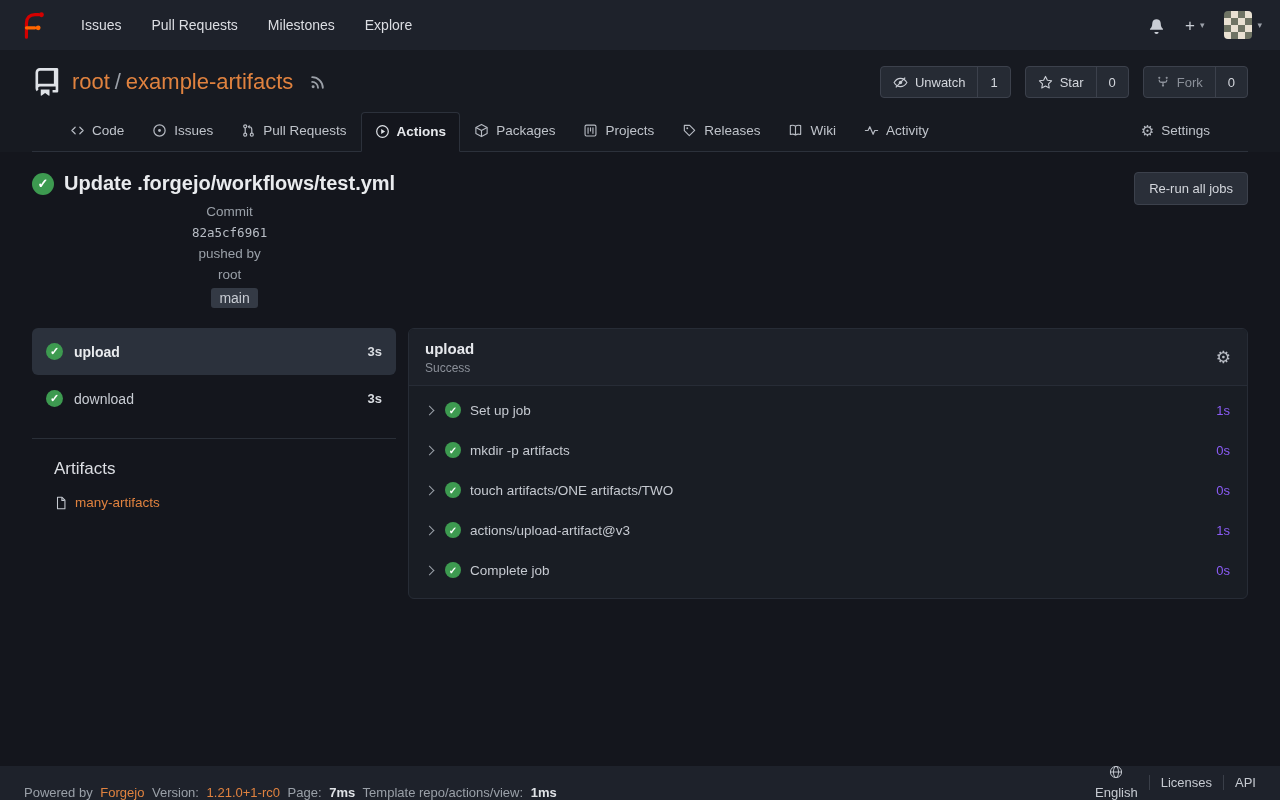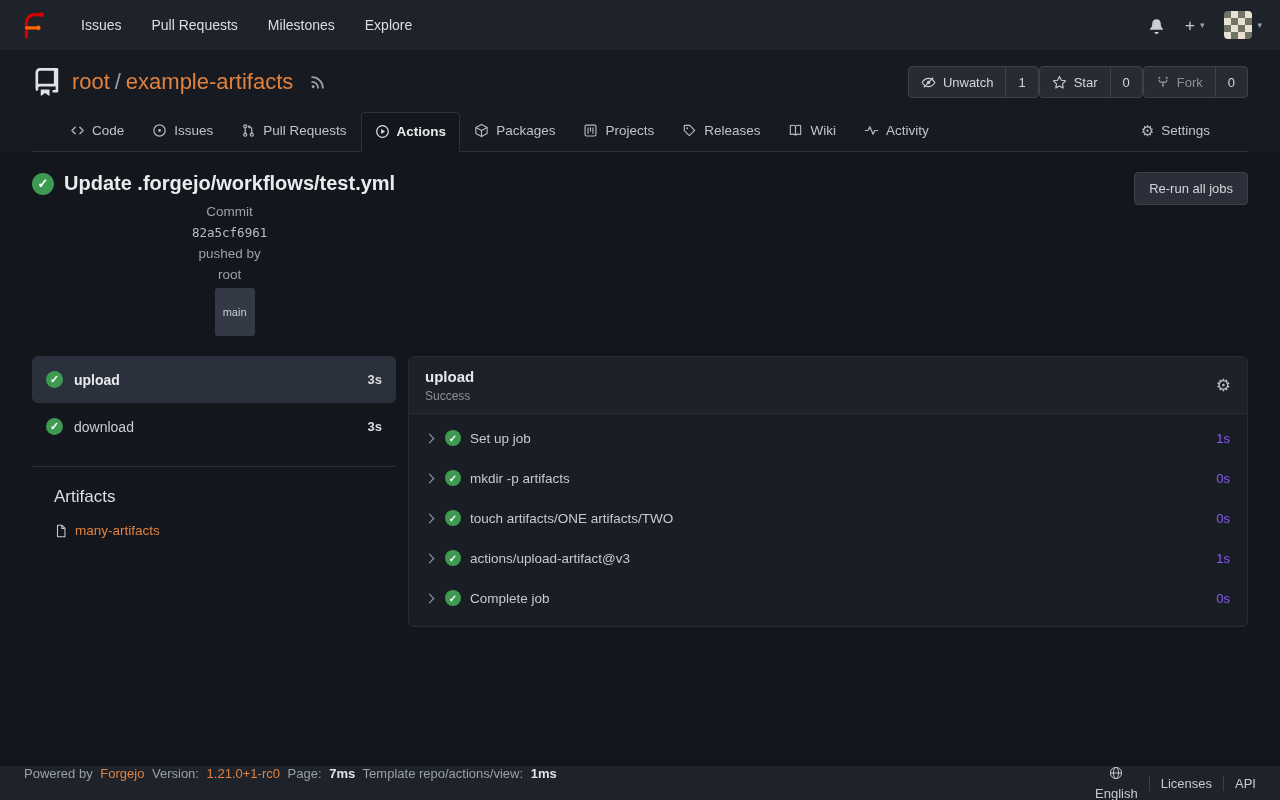--- a/index.html
+++ b/index.html
@@ -22,41 +22,41 @@
   .caret { font-size:9px; color:#9ba0a8; }
   .avatar { width:28px; height:28px; border-radius:4px;
     background:repeating-conic-gradient(#e9e1d2 0% 25%, #6f7464 0% 50%) 0 0/14px 14px; }
 
   
   .repo-header { background:#171a21; padding:16px 32px 0; flex-shrink:0; }
   .repo-title-row { display:flex; align-items:center; gap:12px; }
   .repo-link { font-size:22px; color:#e0823f; cursor:pointer; }
   .repo-sep { font-size:22px; color:#9ba0a8; margin:0 1px; }
   .rss { margin-left:4px; display:flex; cursor:pointer; }
-  .header-actions { margin-left:auto; display:flex; }
+  .header-actions { margin-left:auto; display:flex; gap:14px; }
   .btn-group { display:flex; align-items:stretch; background:#262b34; border:1px solid #3c414c; border-radius:4px; overflow:hidden; height:32px; font-size:13px; color:#d3d6dc; }
   .btn-main { display:flex; align-items:center; gap:7px; padding:0 12px; cursor:pointer; }
   .btn-main.dim { color:#8b9099; }
   .btn-count { display:flex; align-items:center; padding:0 12px; border-left:1px solid #3c414c; cursor:pointer; }
 
   
   .tabs-row { display:flex; padding:8px 24px 0; border-bottom:1px solid #2c313b; margin-top:6px; }
   .tab { display:flex; align-items:center; gap:7px; padding:10px 13px 12px; font-size:13.5px; color:#bfc3ca; cursor:pointer; border:1px solid transparent; white-space:nowrap; }
   .tab svg { flex-shrink:0; }
   .tab.active { background:#14161d; border-color:#2c313b; border-bottom-color:#14161d; border-radius:4px 4px 0 0; margin-bottom:-1px; color:#e6e8ec; font-weight:bold; }
   .tab-settings { margin-left:auto; }
   .gear-glyph { font-size:15px; color:#b6bac2; line-height:1; }
 
   
   .content { flex:1; padding:20px 32px; overflow:hidden; }
   .run-header { display:flex; align-items:flex-start; }
   .run-title { font-size:20px; font-weight:bold; color:#e9ebee; display:flex; gap:10px; align-items:center; }
   .commit-line { margin:9px 0 0 32px; color:#9aa0a8; font-size:13.5px; display:flex; gap:6px; align-items:center;flex-direction:column; }
   .commit-sha { font-family:"DejaVu Sans Mono", monospace; font-size:12.5px; color:#b8bdc5; }
-  .branch-badge { background:#343a45; color:#c9cdd4; font-size:11px; padding:18px 8px; border-radius:3px; margin-left:10px; }
+  .branch-badge { background:#343a45; color:#c9cdd4; font-size:14px; padding:2px 8px; border-radius:3px; margin-left:10px; }
   .rerun-btn { margin-left:auto; background:#2a2f39; border:1px solid #3c414c; color:#d3d6dc; font-size:13px; padding:8px 14px; border-radius:4px; cursor:pointer; white-space:nowrap; }
 
   .run-body { display:flex; gap:12px; margin-top:20px; align-items:flex-start; }
   .jobs-col { width:364px; flex-shrink:0; }
   .job-item { display:flex; align-items:center; gap:11px; height:47px; padding:0 14px; border-radius:6px; font-size:14px; color:#c9cdd4; cursor:pointer; }
   .job-item.selected { background:#2b313c; color:#e9ebee; }
   .job-item.selected .job-name { font-weight:bold; }
   .job-dur { margin-left:auto; font-weight:bold; font-size:13px; color:#dadde2; }
   .jobs-divider { border:0; border-top:1px solid #2a2f38; margin:16px 0 20px; }
   .artifacts-title { font-size:17px; color:#dcdee3; margin:0 0 16px 22px; font-weight:normal; }
@@ -70,21 +70,21 @@
   .steps { padding:4px 0 8px; }
   .step-row { display:flex; align-items:center; gap:9px; height:40px; padding:0 17px; font-size:13.5px; color:#c6cad1; cursor:pointer; }
   .step-dur { margin-left:auto; color:#8b5cf6; font-size:13px; }
   .chev { width:7px; height:7px; border-top:1.5px solid #9aa0a8; border-right:1.5px solid #9aa0a8; transform:rotate(45deg); flex-shrink:0; margin-right:3px; }
 
   .check { width:17px; height:17px; border-radius:50%; background:#3d9a50; color:#fff; display:flex; align-items:center; justify-content:center; font-size:11px; flex-shrink:0; font-weight:bold; }
   .check.sm { width:16px; height:16px; font-size:10px; }
   .check.lg { width:22px; height:22px; font-size:13px; }
 
   
-  .footer { height:34px; background:#1e222b; display:flex; align-items:flex-start; padding:0 24px; font-size:13px; color:#9aa0a8; flex-shrink:0; }
+  .footer { height:34px; background:#1e222b; display:flex; align-items:flex-end; padding:0 24px; font-size:13px; color:#9aa0a8; flex-shrink:0; }
   .footer-left span { margin-right:4px; }
   .f-link { color:#e0823f; cursor:pointer; }
   .f-strong { color:#dfe2e6; font-weight:bold; }
   .footer-right { margin-left:auto; display:flex; align-items:center; }
   .f-item { display:flex; align-items:center; gap:6px; padding:0 11px; color:#c6cad1; cursor:pointer;flex-direction:column; }
   .f-item + .f-item { border-left:1px solid #3a3f49; }
   .f-item:last-child { padding-right:0; }
 </style>
 </head>
 <body>

